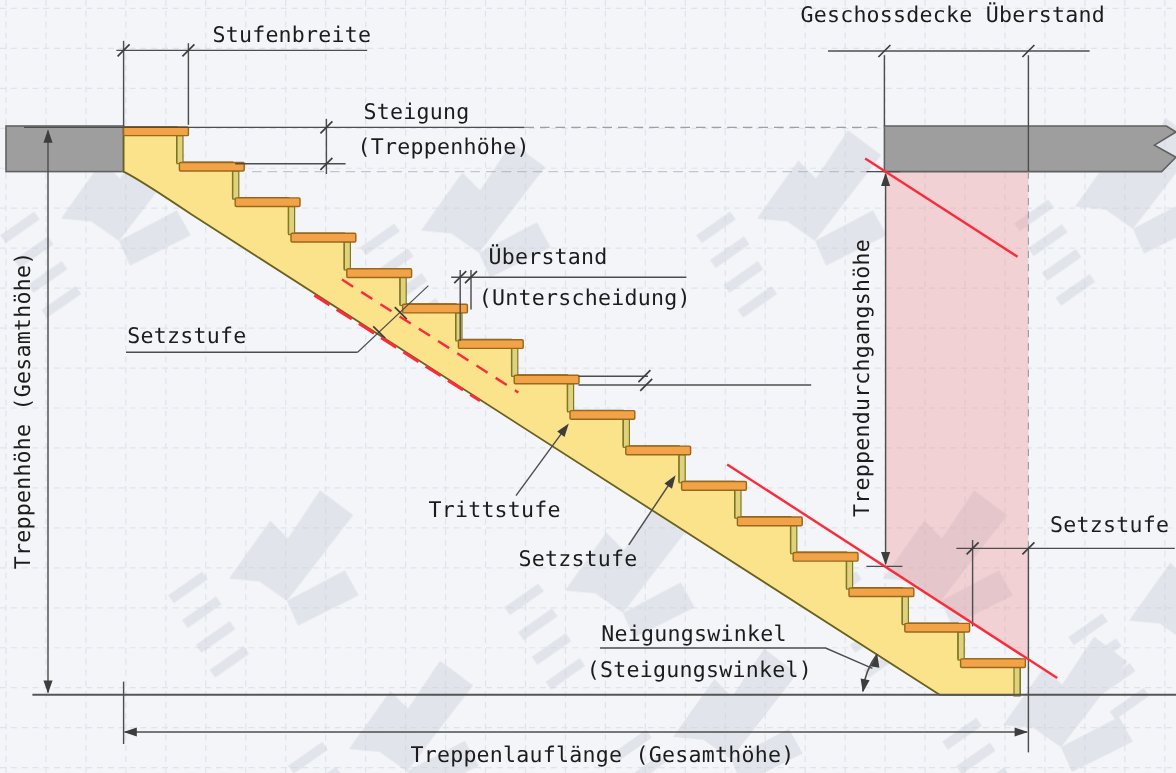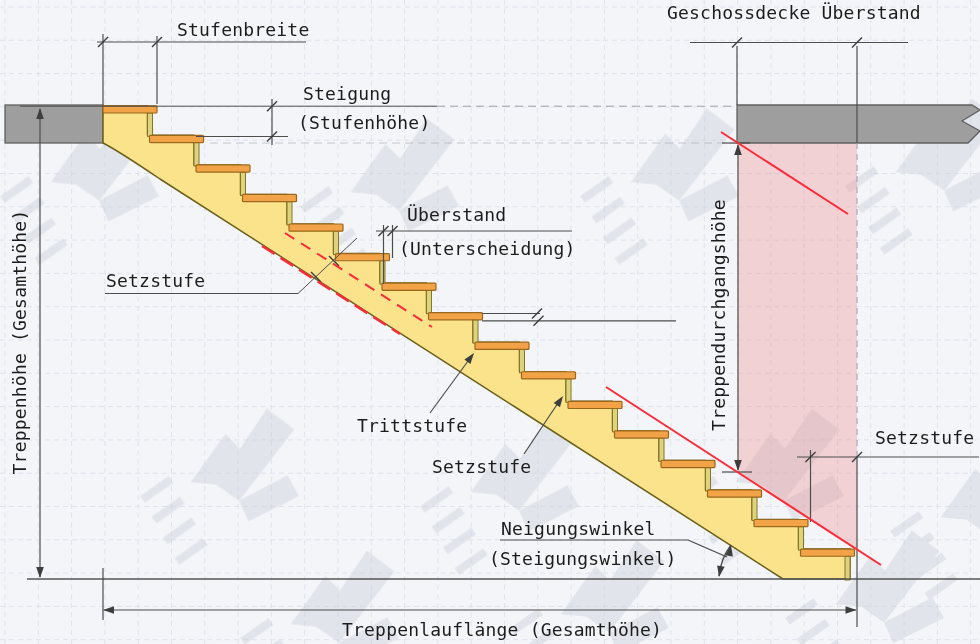--- a/index.html
+++ b/index.html
@@ -208,21 +208,21 @@
     <g stroke="#fb2b3a" fill="none">
       <line x1="606" y1="387" x2="881" y2="565" stroke-width="2"></line>
       <line x1="721" y1="132" x2="848" y2="214" stroke-width="2"></line>
       <line x1="285" y1="233" x2="432" y2="327" stroke-width="2" stroke-dasharray="11 8"></line>
       <line x1="262" y1="246" x2="400" y2="334" stroke-width="2.5" stroke-dasharray="15 7"></line>
     </g>
   </svg>
 
   <div class="lbl" style="left:177px;top:19px">Stufenbreite</div>
   <div class="lbl" style="left:303px;top:83px">Steigung</div>
-  <div class="lbl" style="left:298px;top:112px">(Stufenhöhe)</div>
+  <div class="lbl" style="left:298px;top:112px">(Treppenhöhe)</div>
   <div class="lbl" style="left:667px;top:2px">Geschossdecke Überstand</div>
   <div class="lbl" style="left:407px;top:204px">Überstand</div>
   <div class="lbl" style="left:399px;top:238px">(Unterscheidung)</div>
   <div class="lbl" style="left:106px;top:270px">Setzstufe</div>
   <div class="lbl" style="left:357px;top:415px">Trittstufe</div>
   <div class="lbl" style="left:432px;top:456px">Setzstufe</div>
   <div class="lbl" style="left:875px;top:427px">Setzstufe</div>
   <div class="lbl" style="left:501px;top:518px">Neigungswinkel</div>
   <div class="lbl" style="left:489px;top:548px">(Steigungswinkel)</div>
   <div class="lbl" style="left:342px;top:619px">Treppenlauflänge (Gesamthöhe)</div>

